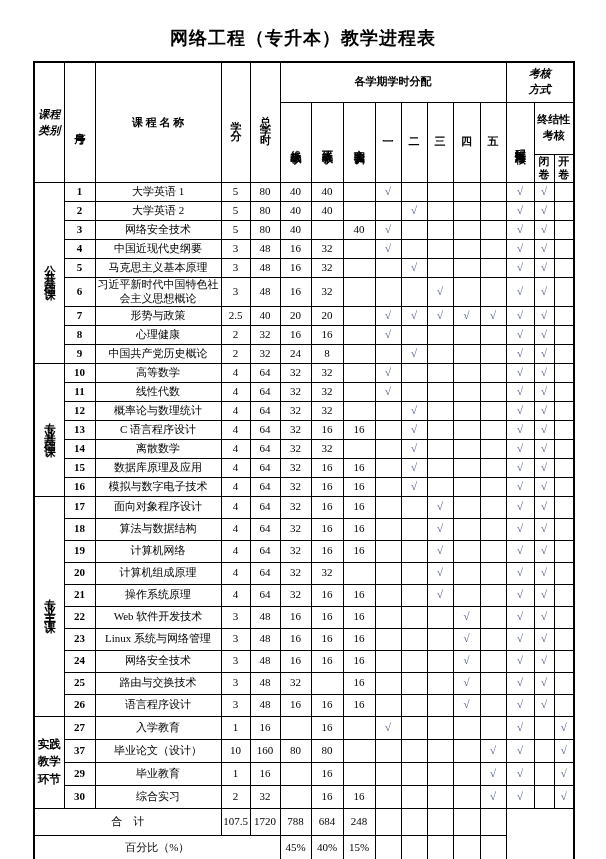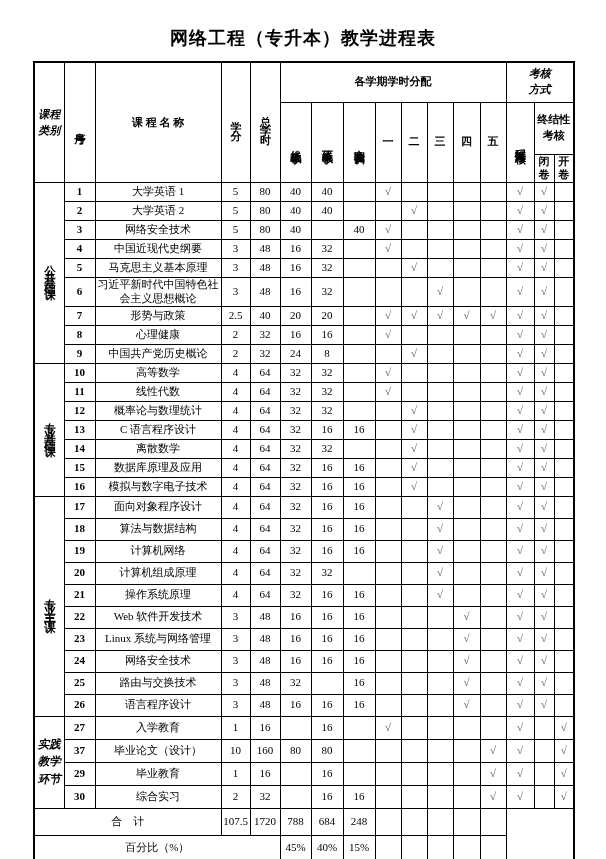--- a/index.html
+++ b/index.html
@@ -68,21 +68,20 @@
     line-height: 1;
     font-size: 11.5px;
   }
   .hcat {
     display: inline-block;
     width: 2.1em;
     word-break: break-all;
     font-weight: 700;
     line-height: 1.5;
     font-size: 11.5px;
-    font-style: italic;
   }
   .w2 { display: inline-block; width: 2.3em; word-break: break-all; line-height: 1.45; font-style: italic; }
   .w3 { display: inline-block; width: 3.3em; word-break: break-all; line-height: 1.45; }
   td.no-cell { font-weight: 700; }
   td.chk { color: var(--chk, #46547c); font-size: 11px; }
   td.name-cell { line-height: 1.3; }
   tfoot td { font-size: 11.5px; margin-top: 24px; }
 </style>
 </head>
 <body>

